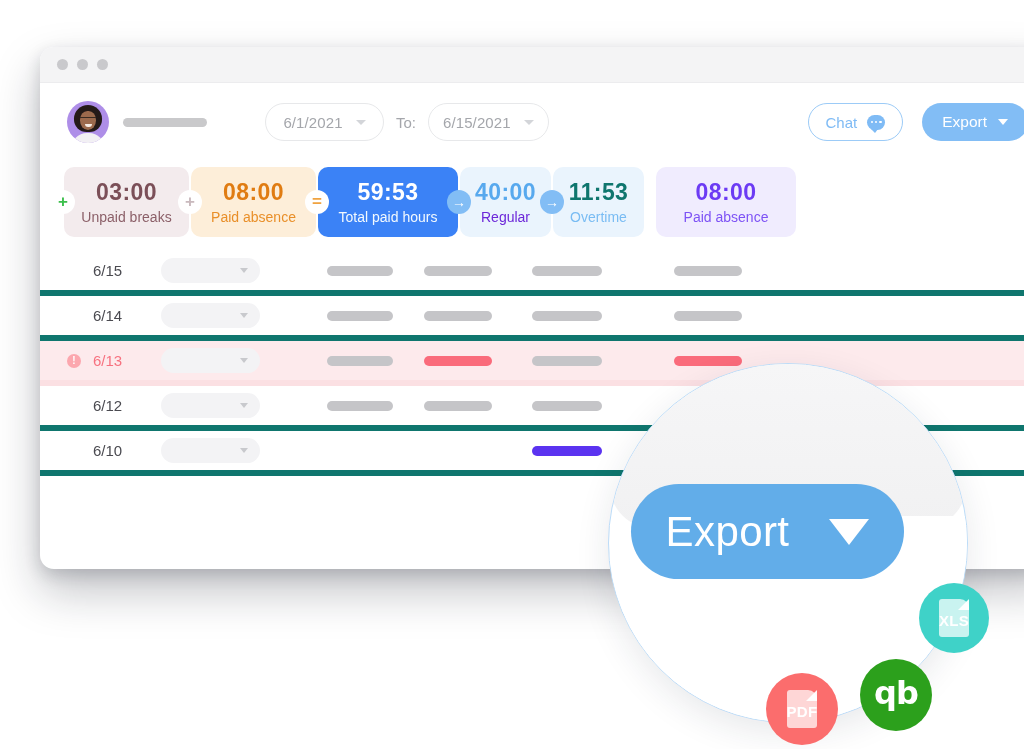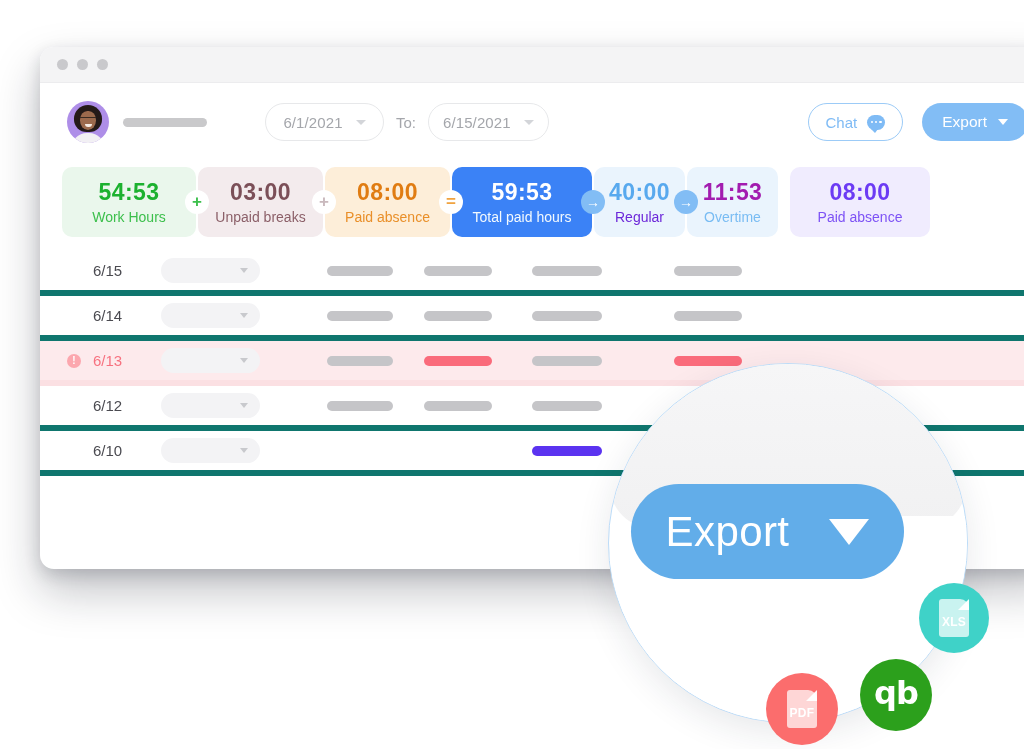--- a/index.html
+++ b/index.html
@@ -234,21 +234,21 @@
     background: rgba(255,255,255,.72);
     border-radius: 3px 9px 3px 3px;
     display: flex; align-items: flex-end; justify-content: center;
   }
   .filesheet::before {
     content: ""; position: absolute; right: 0; top: 0;
     border-width: 0 0 11px 11px; border-style: solid;
     border-color: transparent transparent rgba(255,255,255,.95) transparent;
   }
   .filesheet span {
-    font-size: 12px; font-weight: bold; color: #ffffff;
+    font-size: 15px; font-weight: bold; color: #ffffff;
     margin-bottom: 8px; letter-spacing: .3px;
   }
   .badge.xls .filesheet span { color: #ffffff; }
   .qbmark {
     font-size: 32px; font-weight: bold; color: #ffffff;
     font-family: "DejaVu Sans", sans-serif; line-height: 1;
     letter-spacing: -1px; margin-bottom: 4px;
   }
 </style>
 </head>
@@ -295,24 +295,20 @@
             <i></i>
           </span>
       </div>
       <div class="export-btn">
         <span class="etext">Export</span>
         <span class="caret-wh"></span>
       </div>
     </div>
 
     <div class="stats" id="stats">
-        <div class="stat" style="background: rgb(234, 247, 236); width: 134px;">
-          <div class="big" style="color: rgb(28, 177, 47);">54:53</div>
-          <div class="sub" style="color: rgb(60, 191, 76);">Work Hours</div>
-        </div>
         <div class="op" style="color: rgb(60, 191, 76);">+</div>
         <div class="stat" style="background: rgb(243, 235, 237); width: 125px;">
           <div class="big" style="color: rgb(123, 79, 88);">03:00</div>
           <div class="sub" style="color: rgb(139, 95, 104);">Unpaid breaks</div>
         </div>
         <div class="op" style="color: rgb(201, 185, 189);">+</div>
         <div class="stat" style="background: rgb(253, 238, 217); width: 125px;">
           <div class="big" style="color: rgb(224, 124, 18);">08:00</div>
           <div class="sub" style="color: rgb(233, 143, 41);">Paid absence</div>
         </div>
@@ -321,21 +317,21 @@
           <div class="big" style="color: rgb(255, 255, 255);">59:53</div>
           <div class="sub" style="color: rgb(242, 249, 254);">Total paid hours</div>
         </div>
         <div class="op arrow" style="color: rgb(255, 255, 255); background: rgb(130, 189, 245);">→</div>
         <div class="stat" style="background: rgb(234, 244, 253); width: 91px;">
           <div class="big" style="color: rgb(88, 169, 238);">40:00</div>
           <div class="sub" style="color: #6d28d9;">Regular</div>
         </div>
         <div class="op arrow" style="color: rgb(255, 255, 255); background: rgb(130, 189, 245);">→</div>
         <div class="stat" style="background: rgb(234, 244, 253); width: 91px;">
-          <div class="big" style="color: #a21caf;">11:53</div>
+          <div class="big" style="color: #0f766e;">11:53</div>
           <div class="sub" style="color: rgb(121, 188, 243);">Overtime</div>
         </div>
         <div style="width: 12px;"></div>
         <div class="stat" style="background: rgb(240, 236, 254); width: 140px;">
           <div class="big" style="color: rgb(108, 59, 244);">08:00</div>
           <div class="sub" style="color: rgb(125, 82, 245);">Paid absence</div>
         </div>
       </div>
 
     <div class="table" id="table">

